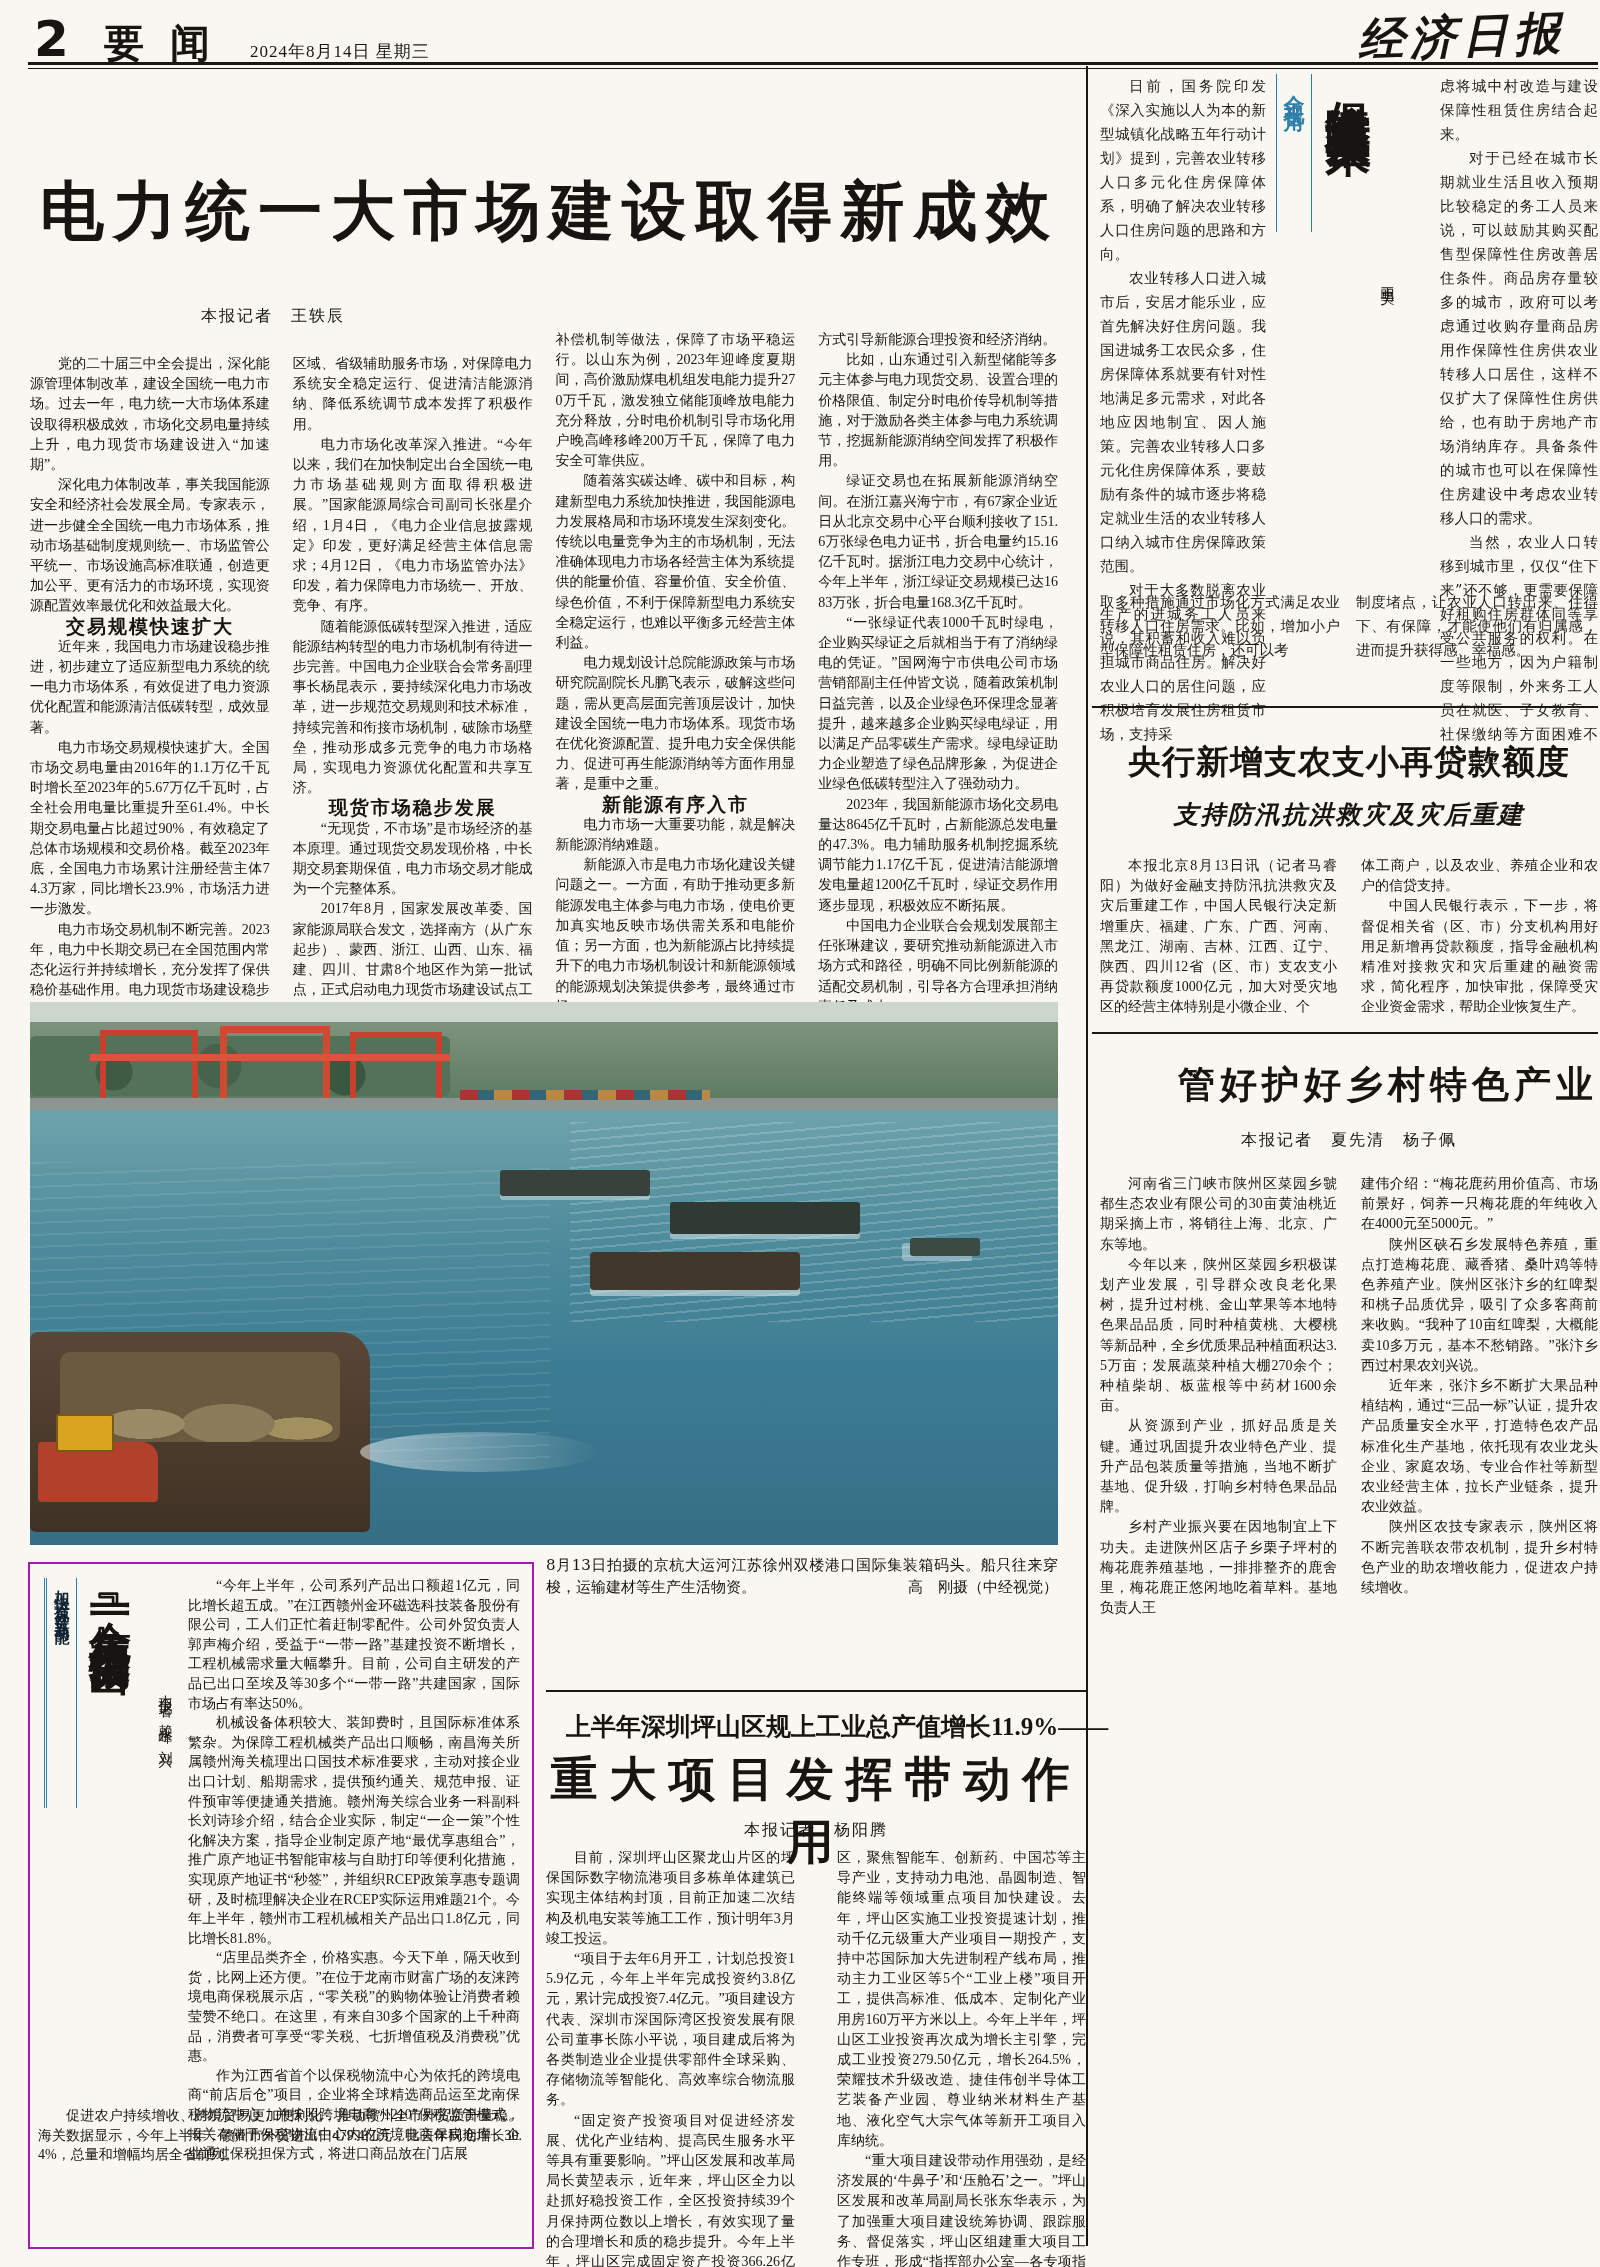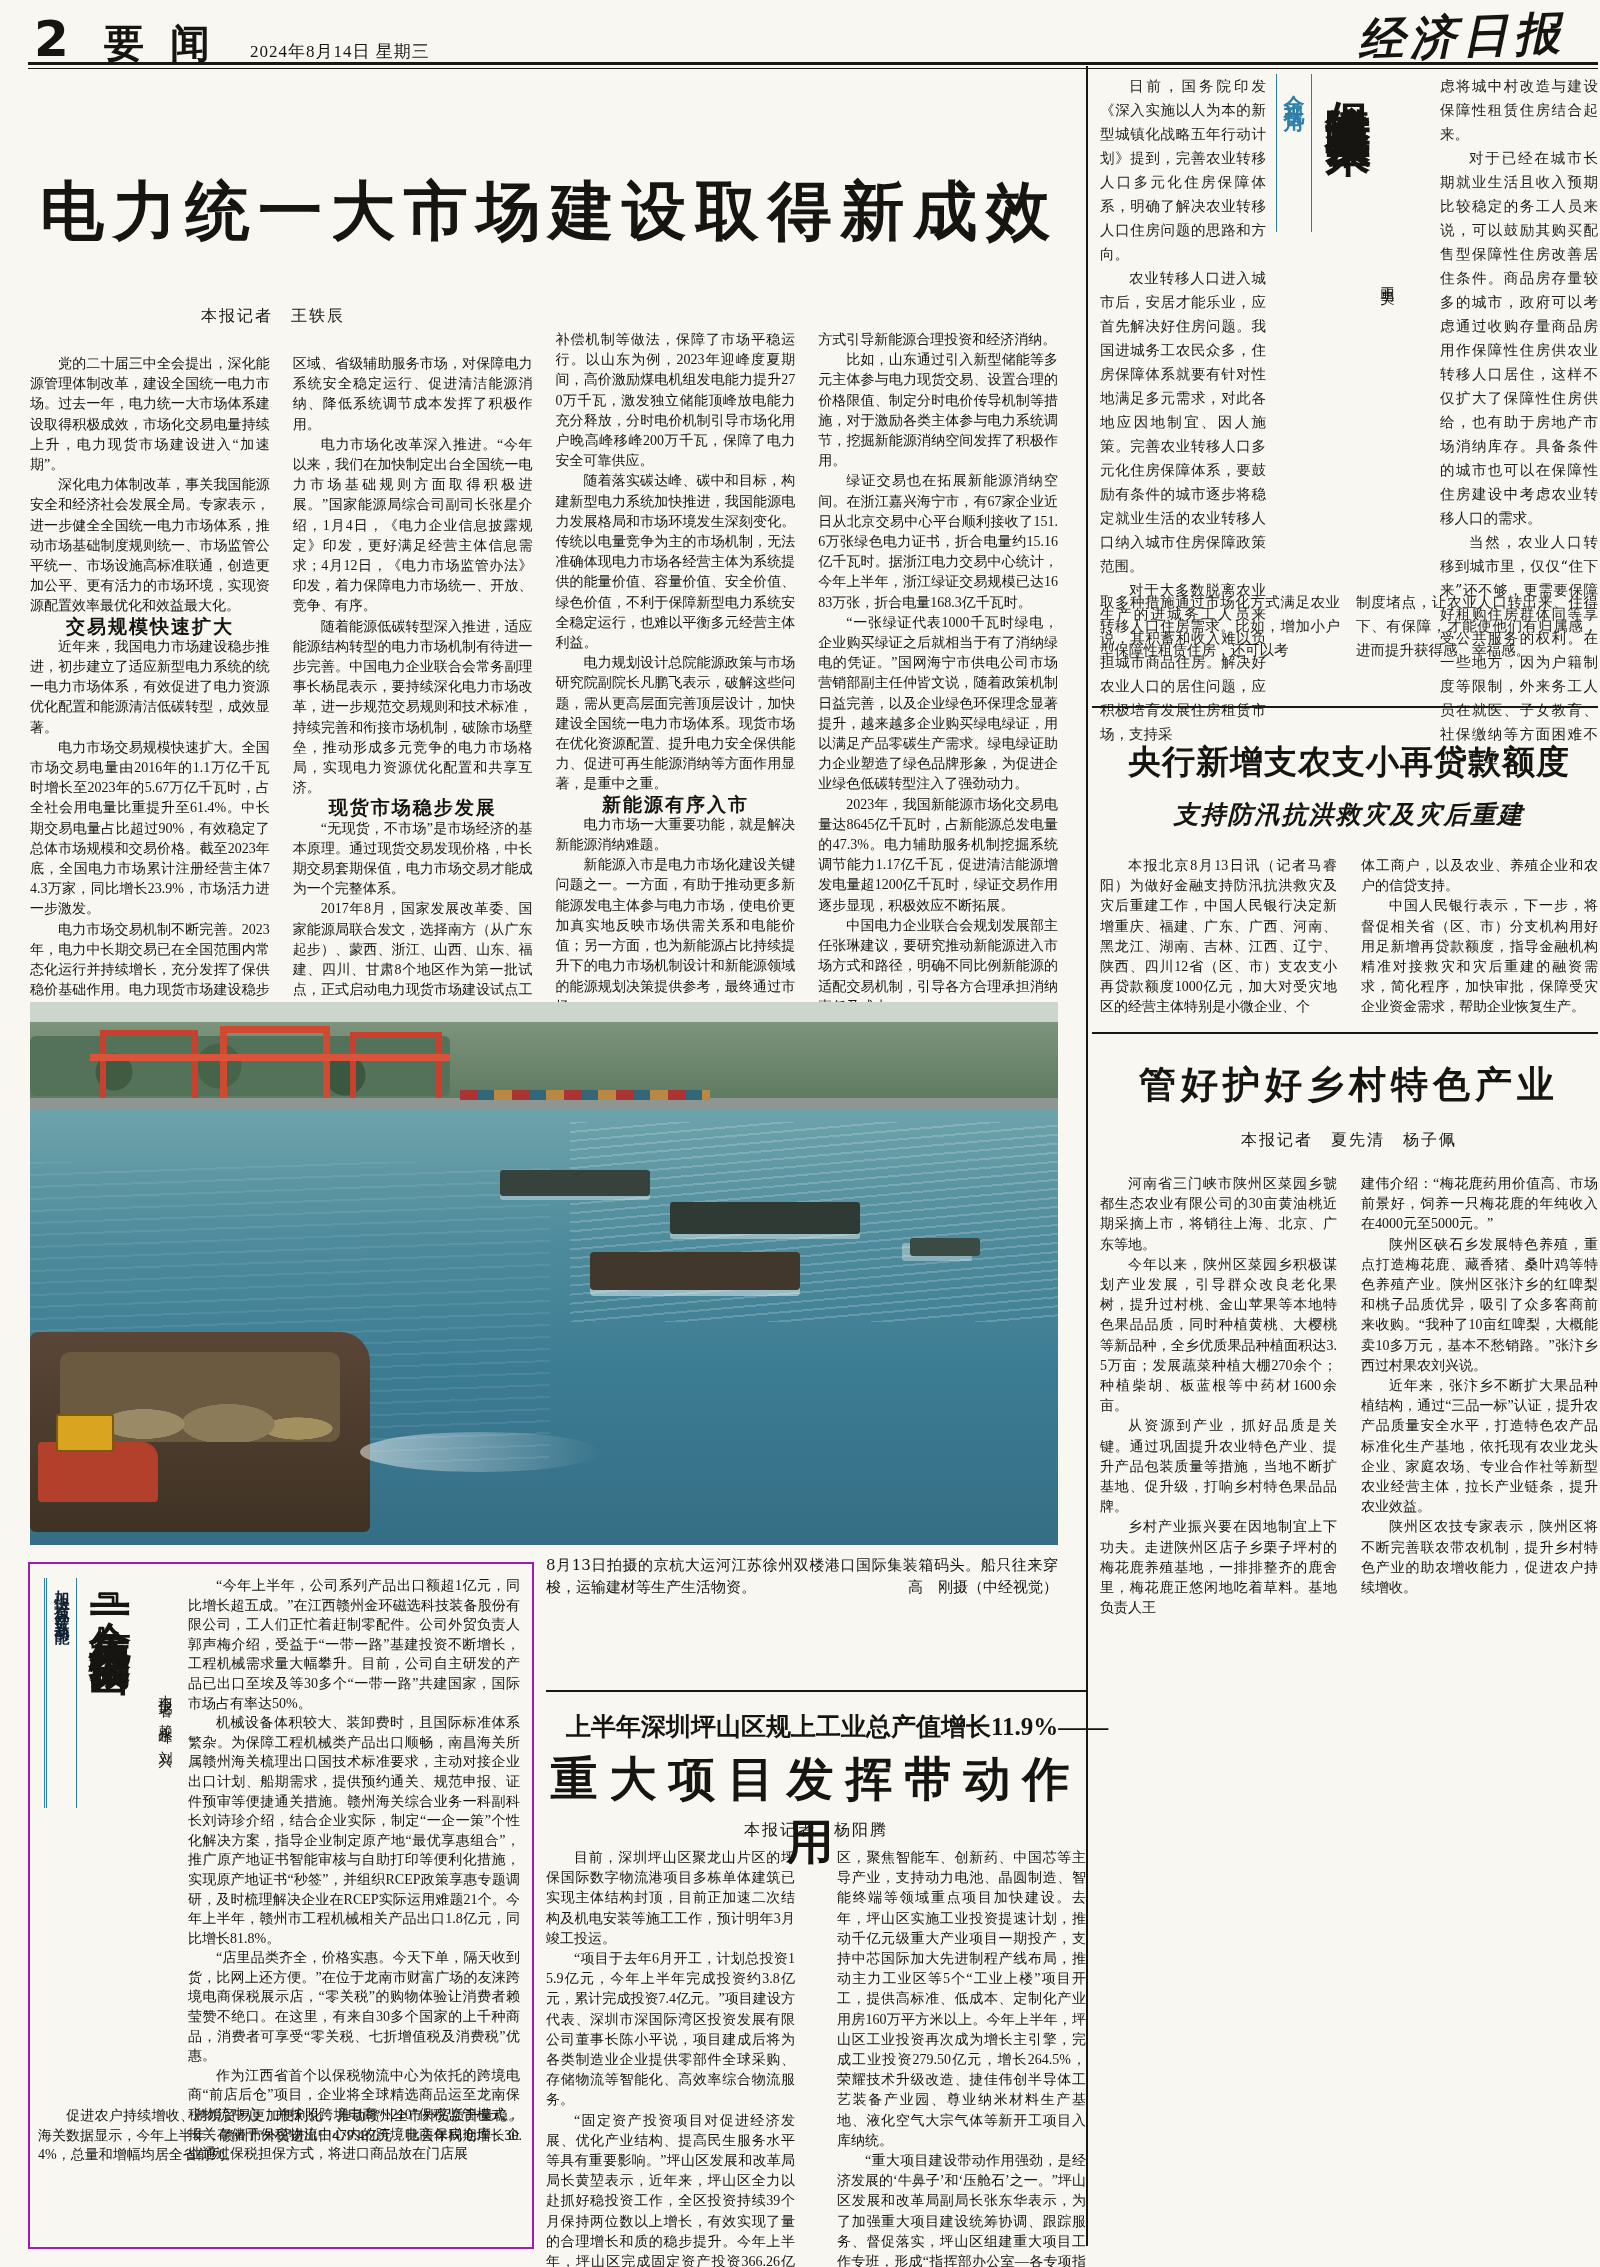--- a/index.html
+++ b/index.html
@@ -62,21 +62,21 @@
   #jsjBL{left:0;top:524px;width:240px;height:104px;}
   #jsjBR{left:256px;top:524px;width:242px;height:104px;}
   #jsj .t{font-size:14.5px;line-height:24px;color:#201d18;}
   
   #yhbox{left:1092px;top:706px;width:506px;border-top:2px solid #1a1815;}
   #yhhl{left:1100px;top:740px;width:498px;text-align:center;font-size:33px;font-weight:900;letter-spacing:1px;}
   #yhsub{left:1100px;top:798px;width:498px;text-align:center;font-size:25px;font-weight:bold;font-style:italic;letter-spacing:2px;}
   #yhbody{left:1100px;top:856px;width:498px;height:160px;gap:24px;}
   
   #ghbox{left:1092px;top:1032px;width:506px;border-top:2px solid #1a1815;}
-  #ghhl{left:1100px;top:1060px;width:498px;text-align:center;font-size:37px;font-weight:900;letter-spacing:5px;}
+  #ghhl{left:1100px;top:1060px;width:498px;text-align:right;font-size:37px;font-weight:900;letter-spacing:5px;}
   #ghby{left:1100px;top:1130px;width:498px;text-align:center;font-size:16px;letter-spacing:2px;}
   #ghbody{left:1100px;top:1174px;width:498px;height:1071px;gap:24px;}
   
   .ph{position:absolute;}
 </style>
 </head>
 <body>
 
 <div id="page">
 

